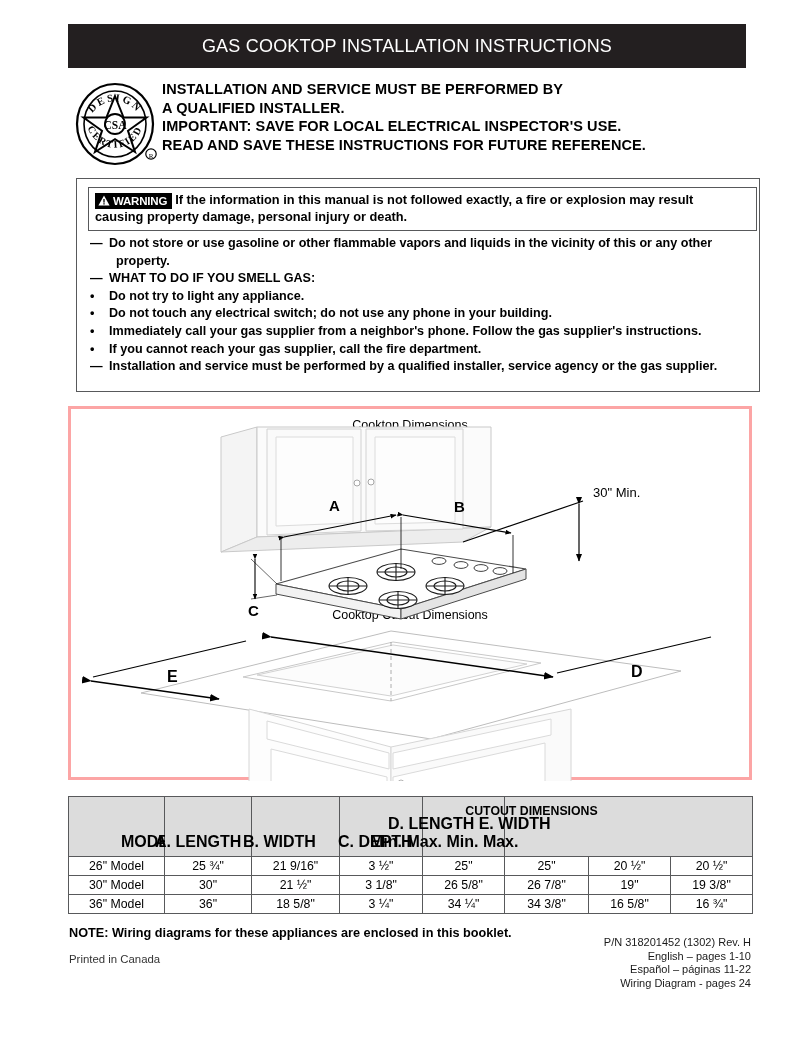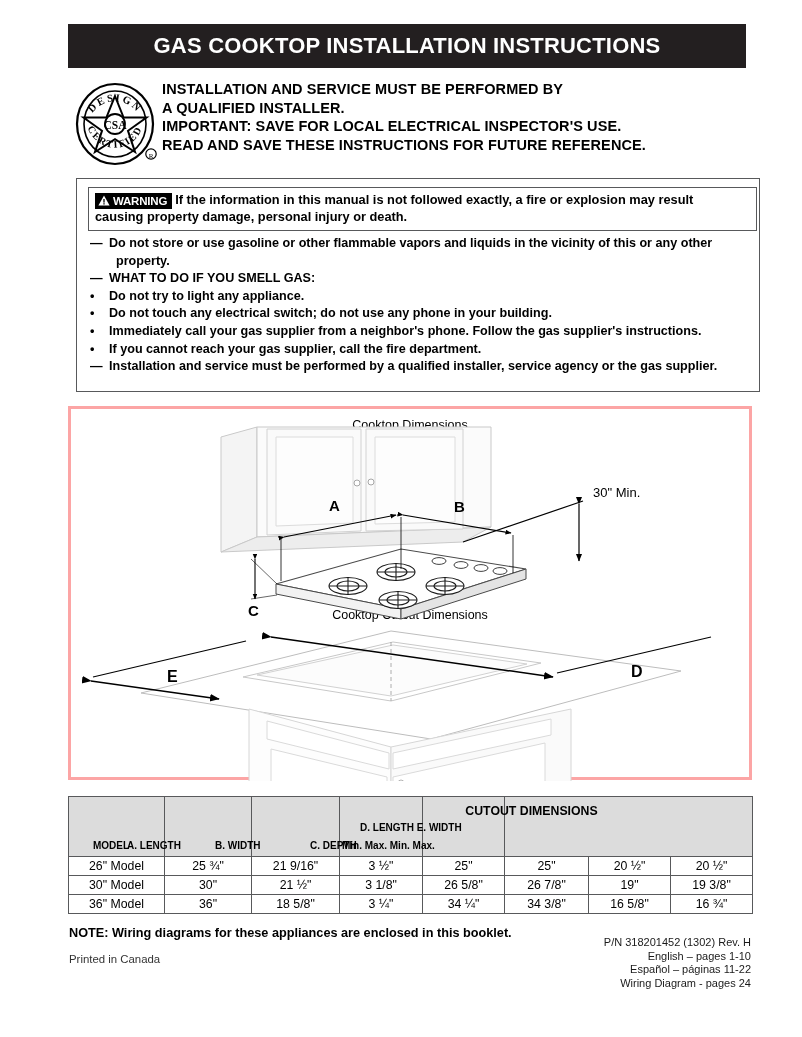--- a/index.html
+++ b/index.html
@@ -27,22 +27,22 @@
     top: 24px;
     width: 678px;
     height: 44px;
     background: #231f20;
     display: flex;
     align-items: center;
     justify-content: center;
   }
   .title-bar .title-text {
     color: #ffffff;
-    font-size: 22px;
-    font-weight: bold;
+    font-size: 18px;
+    font-weight: normal;
     letter-spacing: 0.2px;
     white-space: nowrap;
   }
 
   
   .logo-wrap {
     position: absolute;
     left: 74px;
     top: 82px;
     width: 88px;
@@ -178,21 +178,22 @@
   .dim-table .data-cell {
     height: 19px;
     text-align: center;
     font-size: 12.3px;
     vertical-align: middle;
     background: #ffffff;
   }
   .hdr-abs {
     position: absolute;
     white-space: nowrap;
-    font-size: 10px;
+    font-size: 16px;
+    margin-left: 28px;
   }
   .b { font-weight: bold; }
 
   .cutout-title {
     position: absolute;
     top: 7px;
     left: 0;
     width: 100%;
     text-align: center;
     font-size: 12.3px;

